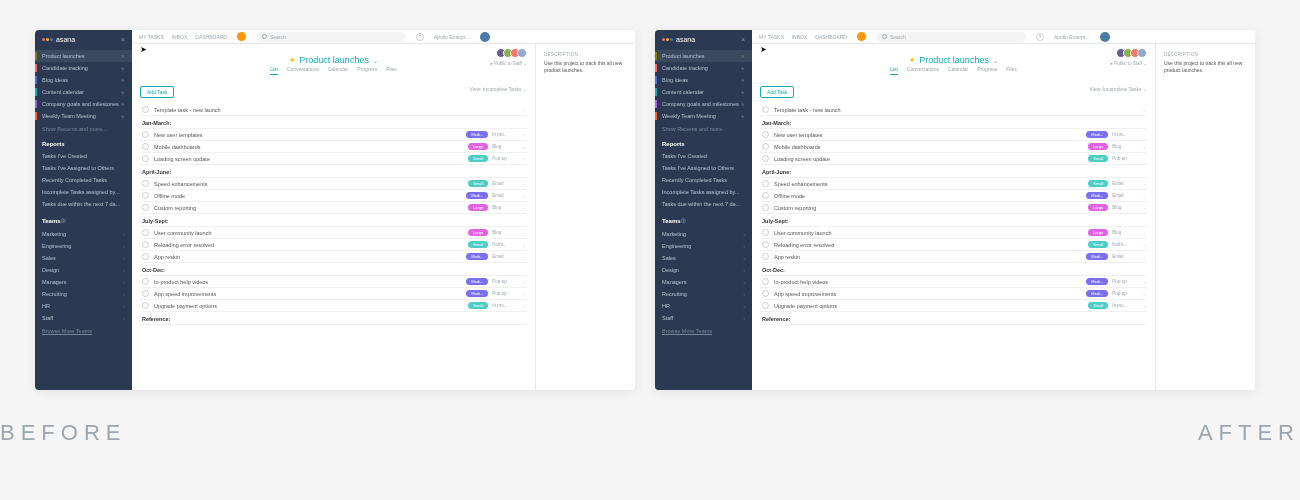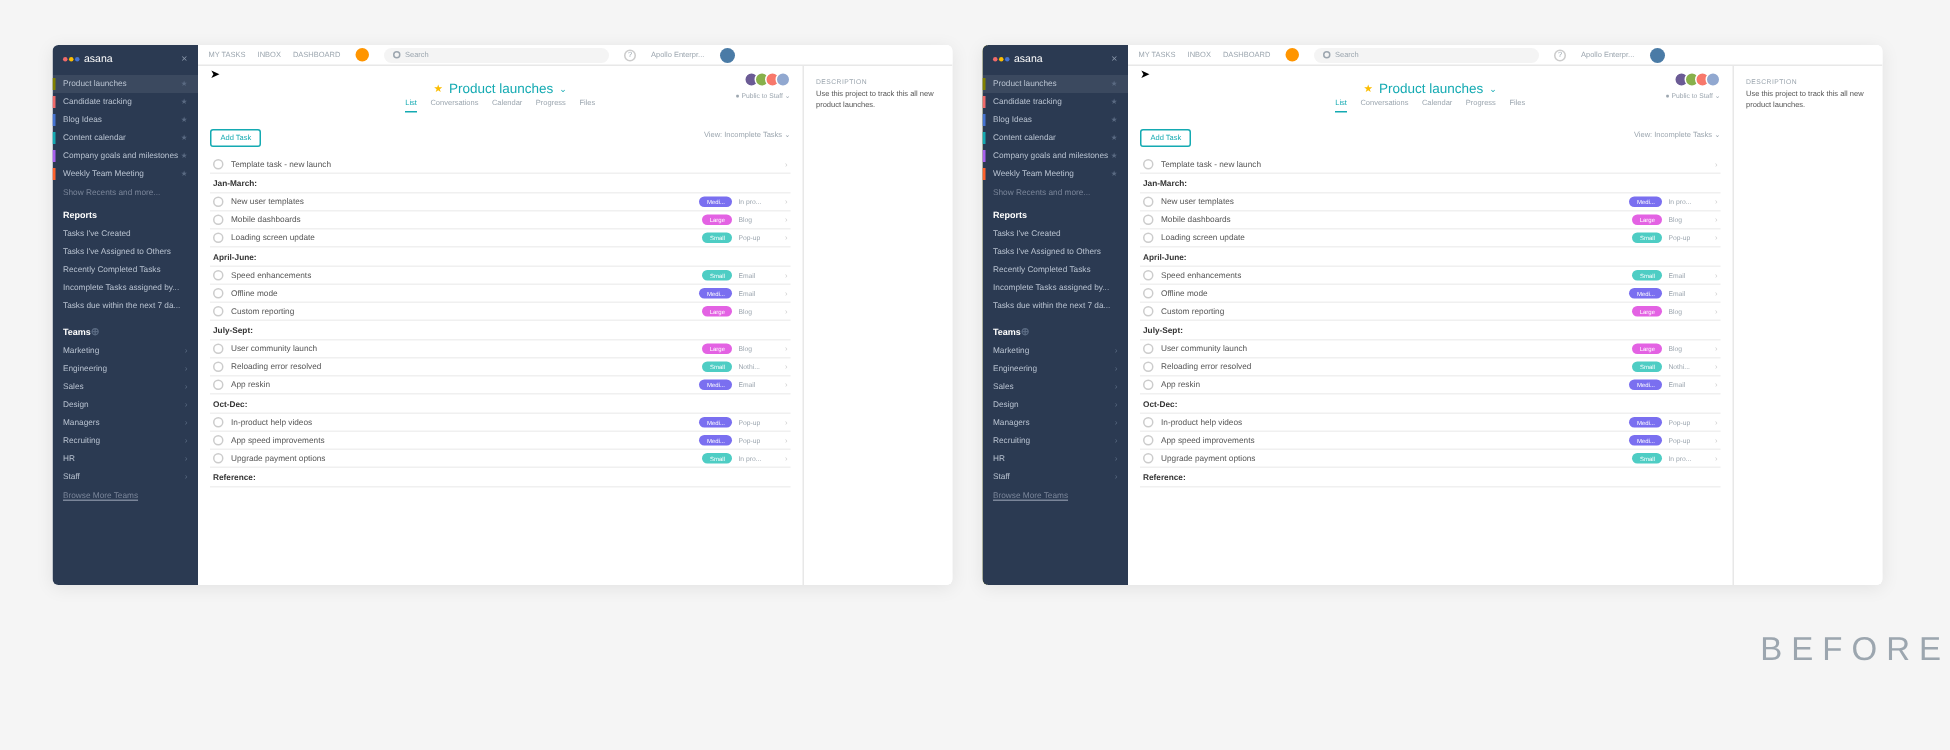--- a/index.html
+++ b/index.html
@@ -49,21 +49,21 @@
 .section-row{font-weight:600;color:#333;padding:4px 2px 2px;font-size:5.5px;border-bottom:1px solid #f0f0f0}
 .tag{font-size:4px;padding:1px 5px;border-radius:6px;color:#fff;margin-right:4px}
 .tag-purple{background:#7a6ff0}
 .tag-pink{background:#e362e3}
 .tag-teal{background:#4ecdc4}
 .assignee{width:28px;font-size:4.5px;color:#9ca6af;text-align:left}
 .row-chev{color:#ccc;font-size:5px;margin-left:3px}
 .desc-pane{width:100px;border-left:1px solid #e8e8e8;padding:8px;font-size:5px}
 .desc-label{color:#9ca6af;font-size:4.5px;text-transform:uppercase;margin-bottom:3px;letter-spacing:.3px}
 .desc-text{color:#555;line-height:1.4}
-.labels{position:absolute;width:100%;top:420px;display:flex;justify-content:flex-end;font-size:22px;font-weight:300;letter-spacing:6px;color:#9ca6af}
+.labels{position:absolute;width:100%;top:420px;display:flex;justify-content:space-between;font-size:22px;font-weight:300;letter-spacing:6px;color:#9ca6af}
 .olive-bar{position:absolute;left:0;top:0;width:3px;height:100%;background:#808000}
 .cursor{position:absolute;font-size:8px;color:#000;z-index:10}
 .av1{background:#6b5b95}.av2{background:#88b04b}.av3{background:#f7786b}.av4{background:#91a8d0}.av5{background:#4a7ba6}
 </style>
 </head>
 <body>
 
 <div class="canvas">
   <div class="panel">
 <div class="sidebar">
@@ -541,13 +541,14 @@
     <div class="desc-pane">
       <div class="desc-label">DESCRIPTION</div>
       <div class="desc-text">Use this project to track this all new product launches.</div>
     </div>
   </div>
 </div>
 </div>
 </div>
 <div class="labels">
   <span>BEFORE</span>
+  <span>AFTER</span>
 </div>
 
 </body></html>

